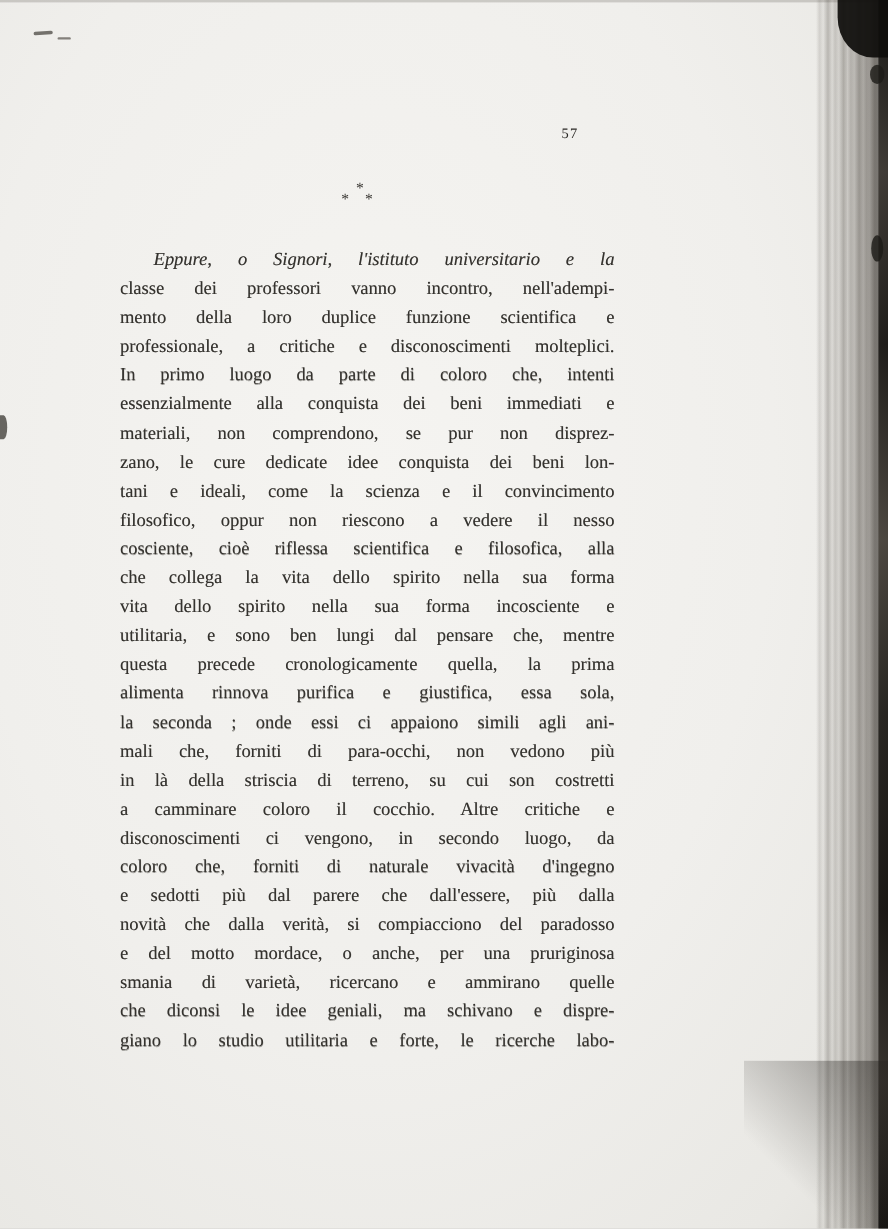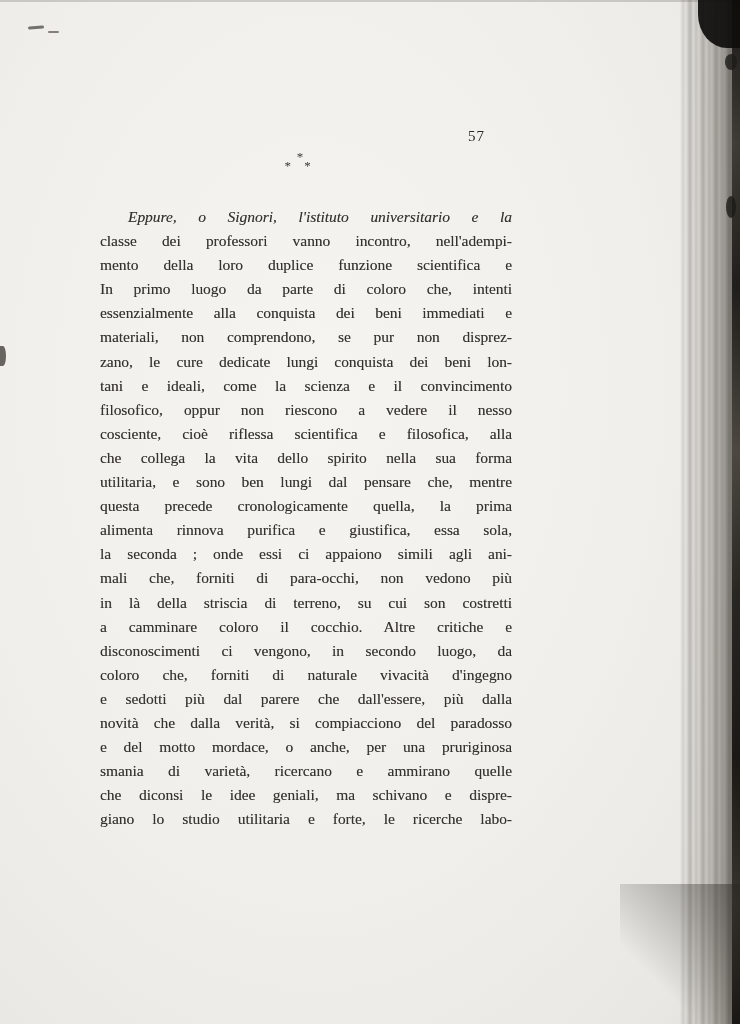--- a/index.html
+++ b/index.html
@@ -15,22 +15,22 @@
     background:
       radial-gradient(ellipse at 42% 38%, #f5f4f1 0%, #f0efec 55%, #e9e8e4 88%, #e2e1dc 100%);
     font-family: "Liberation Serif", "DejaVu Serif", serif;
     color: #2e2c29;
   }
 
   
   .page-number {
     position: absolute;
     left: 468px;
-    top: 128px;
-    font-size: 15px;
+    top: 104px;
+    font-size: 12px;
     letter-spacing: 1px;
     color: #2b2926;
   }
 
   
   .asterism {
     position: absolute;
     left: 100px;
     top: 152px;
     width: 400px;
@@ -174,28 +174,30 @@
 
   <div class="asterism">
     <span class="row row1">*</span>
     <span class="row row2">* *</span>
   </div>
 
   <div class="text-block" id="lines-container">
       <div class="line first">Eppure, o Signori, l'istituto universitario e la</div>
       <div class="line">classe dei professori vanno incontro, nell'adempi-</div>
       <div class="line">mento della loro duplice funzione scientifica e</div>
+      <div class="line">professionale, a critiche e disconoscimenti molteplici.</div>
       <div class="line">In primo luogo da parte di coloro che, intenti</div>
       <div class="line">essenzialmente alla conquista dei beni immediati e</div>
       <div class="line">materiali, non comprendono, se pur non disprez-</div>
-      <div class="line">zano, le cure dedicate lungi conquista dei beni lon-</div>
+      <div class="line">zano, le cure dedicate idee conquista dei beni lon-</div>
       <div class="line">tani e ideali, come la scienza e il convincimento</div>
       <div class="line">filosofico, oppur non riescono a vedere il nesso</div>
       <div class="line">cosciente, cioè riflessa scientifica e filosofica, alla</div>
       <div class="line">che collega la vita dello spirito nella sua forma</div>
+      <div class="line">vita dello spirito nella sua forma incosciente e</div>
       <div class="line">utilitaria, e sono ben lungi dal pensare che, mentre</div>
       <div class="line">questa precede cronologicamente quella, la prima</div>
       <div class="line">alimenta rinnova purifica e giustifica, essa sola,</div>
       <div class="line">la seconda ; onde essi ci appaiono simili agli ani-</div>
       <div class="line">mali che, forniti di para-occhi, non vedono più</div>
       <div class="line">in là della striscia di terreno, su cui son costretti</div>
       <div class="line">a camminare coloro il cocchio. Altre critiche e</div>
       <div class="line">disconoscimenti ci vengono, in secondo luogo, da</div>
       <div class="line">coloro che, forniti di naturale vivacità d'ingegno</div>
       <div class="line">e sedotti più dal parere che dall'essere, più dalla</div>

